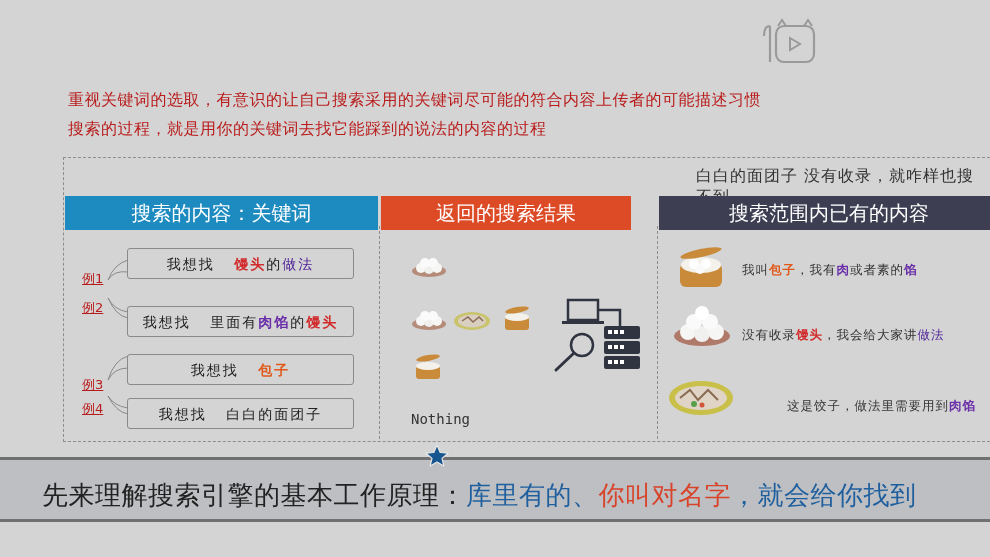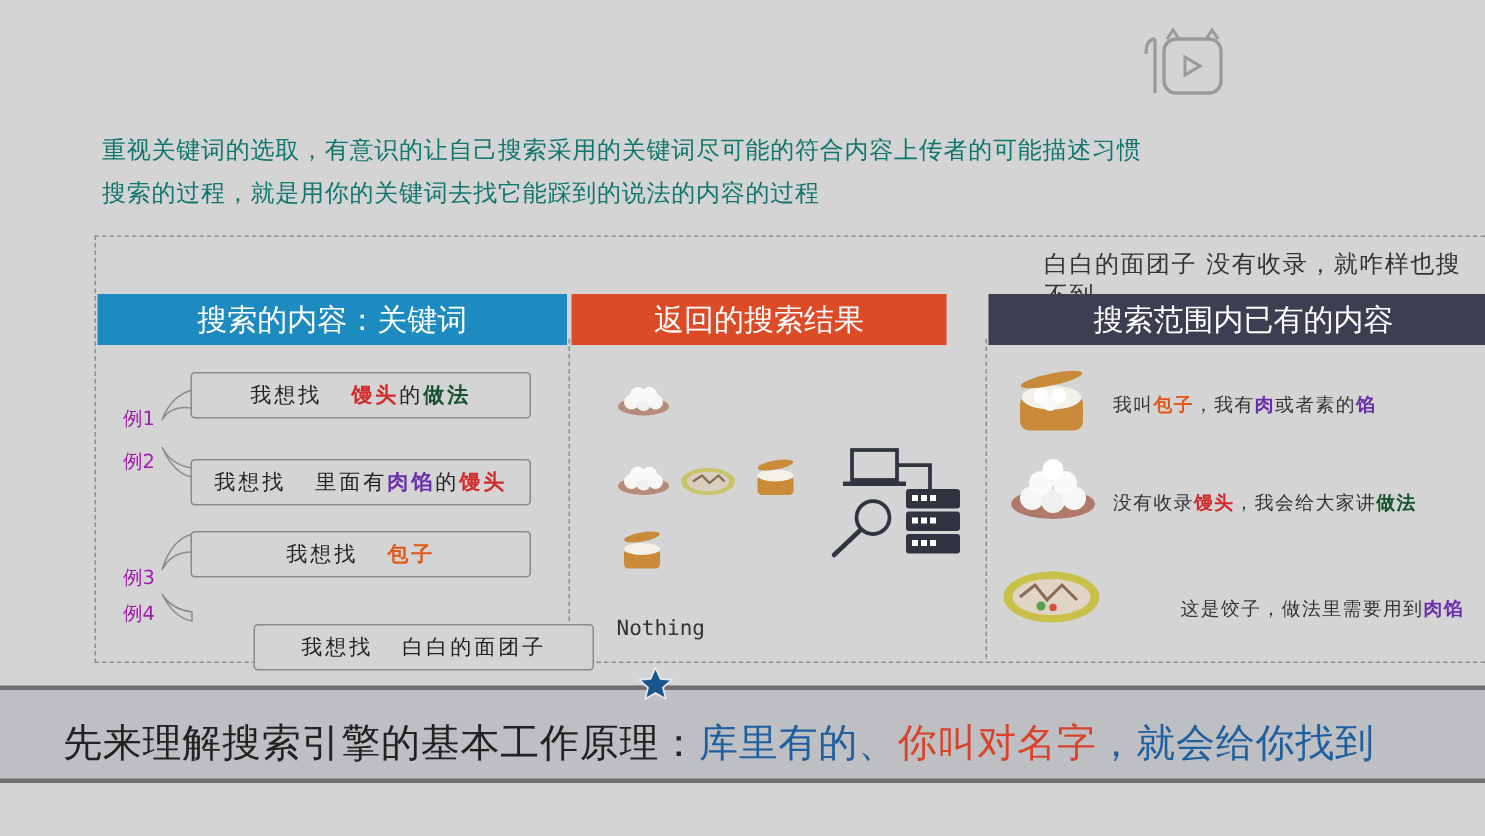--- a/index.html
+++ b/index.html
@@ -4,44 +4,44 @@
 <style>
   html, body { margin:0; padding:0; }
   body {
     width:990px; height:557px; overflow:hidden; position:relative;
     background:#d4d4d4;
     font-family:"DejaVu Sans","Liberation Sans",sans-serif;
   }
   .logo { position:absolute; left:760px; top:16px; width:215px; height:52px;
     font-size:44px; letter-spacing:2px; color:#d6d6d6; font-weight:300;
     -webkit-text-stroke:1.2px #9a9a9a; line-height:52px; }
-  .intro { position:absolute; left:68px; color:#0f766e; font-size:16px; letter-spacing:0.5px; }
+  .intro { position:absolute; left:68px; color:#b91c1c; font-size:16px; letter-spacing:0.5px; }
   .intro.l1 { top:90px; } .intro.l2 { top:119px; }
 
   .panel { position:absolute; left:63px; top:157px; width:940px; height:283px;
     border:1px dashed #8d8d8d; }
   .note { position:absolute; left:696px; top:166px; font-size:16px; color:#333;
     font-family:"DejaVu Serif","Liberation Serif",serif; letter-spacing:1px; }
 
   .head { position:absolute; top:196px; height:34px; color:#fff; font-size:20px;
     line-height:34px; text-align:center; }
   .head.h1 { left:65px; width:313px; background:#1d8bc0; }
   .head.h2 { left:381px; width:250px; background:#dc4a26; }
   .head.h3 { left:659px; width:340px; background:#3d3e52; }
 
   .vdiv { position:absolute; top:226px; height:213px; border-left:1px dashed #8d8d8d; }
 
-  .ex-label { position:absolute; left:82px; font-size:13px; color:#a21caf; }
+  .ex-label { position:absolute; left:82px; font-size:13px; color:#b91c1c;text-decoration:underline; }
   .bubble { position:absolute; left:127px; width:227px; height:31px; border:1px solid #8a8a8a;
     border-radius:3px; background:#d4d4d4; font-family:"DejaVu Serif","Liberation Serif",serif;
     font-size:14px; line-height:31px; text-align:center; color:#222; letter-spacing:2px; box-sizing:border-box; }
   .tail { position:absolute; }
 
   .red { color:#d22b2b; font-weight:bold;margin-top:22px; }
-  .blue { color:#14532d; font-weight:bold; }
+  .blue { color:#4c1d95; font-weight:normal; }
   .purple { color:#6a2fa8; font-weight:bold; }
   .orange { color:#e05a1c; font-weight:bold; }
   .purple-nu { color:#6a2fa8; font-weight:bold; }
 
   .food { position:absolute; }
   .nothing { position:absolute; left:411px; top:411px; font-family:"DejaVu Sans Mono","Liberation Mono",monospace;
     font-size:14px; color:#333; }
 
   .rtext { position:absolute; left:742px; font-family:"DejaVu Serif","Liberation Serif",serif; font-size:12.5px;
     color:#333; letter-spacing:1px;text-align:right; }
@@ -96,21 +96,21 @@
   <span>里面有</span><span class="purple">肉馅</span><span>的</span><span class="red">馒头</span>
 </div>
 
 <div class="ex-label" style="top:376px;">例3</div>
 <div class="bubble" style="top:354px;">
   <span>我想找</span>&nbsp;&nbsp;
   <span class="orange">包子</span>
 </div>
 
 <div class="ex-label" style="top:400px;">例4</div>
-<div class="bubble" style="top:416px;margin-left:42px;">
+<div class="bubble" style="top:398px;">
   <span>我想找</span>&nbsp;&nbsp;
   <span>白白的面团子</span>
 </div>
 
 <svg class="food" style="left:411px;top:254px;" width="36" height="24">
   <ellipse cx="18" cy="17" rx="17" ry="6" fill="#b58b7a"></ellipse>
   <circle cx="10" cy="14" r="5" fill="#f6f6f4"></circle>
     <circle cx="18" cy="15" r="5" fill="#f0f0ee"></circle>
     <circle cx="26" cy="14" r="5" fill="#f6f6f4"></circle>
   <circle cx="14" cy="9" r="5" fill="#fafafa"></circle>

